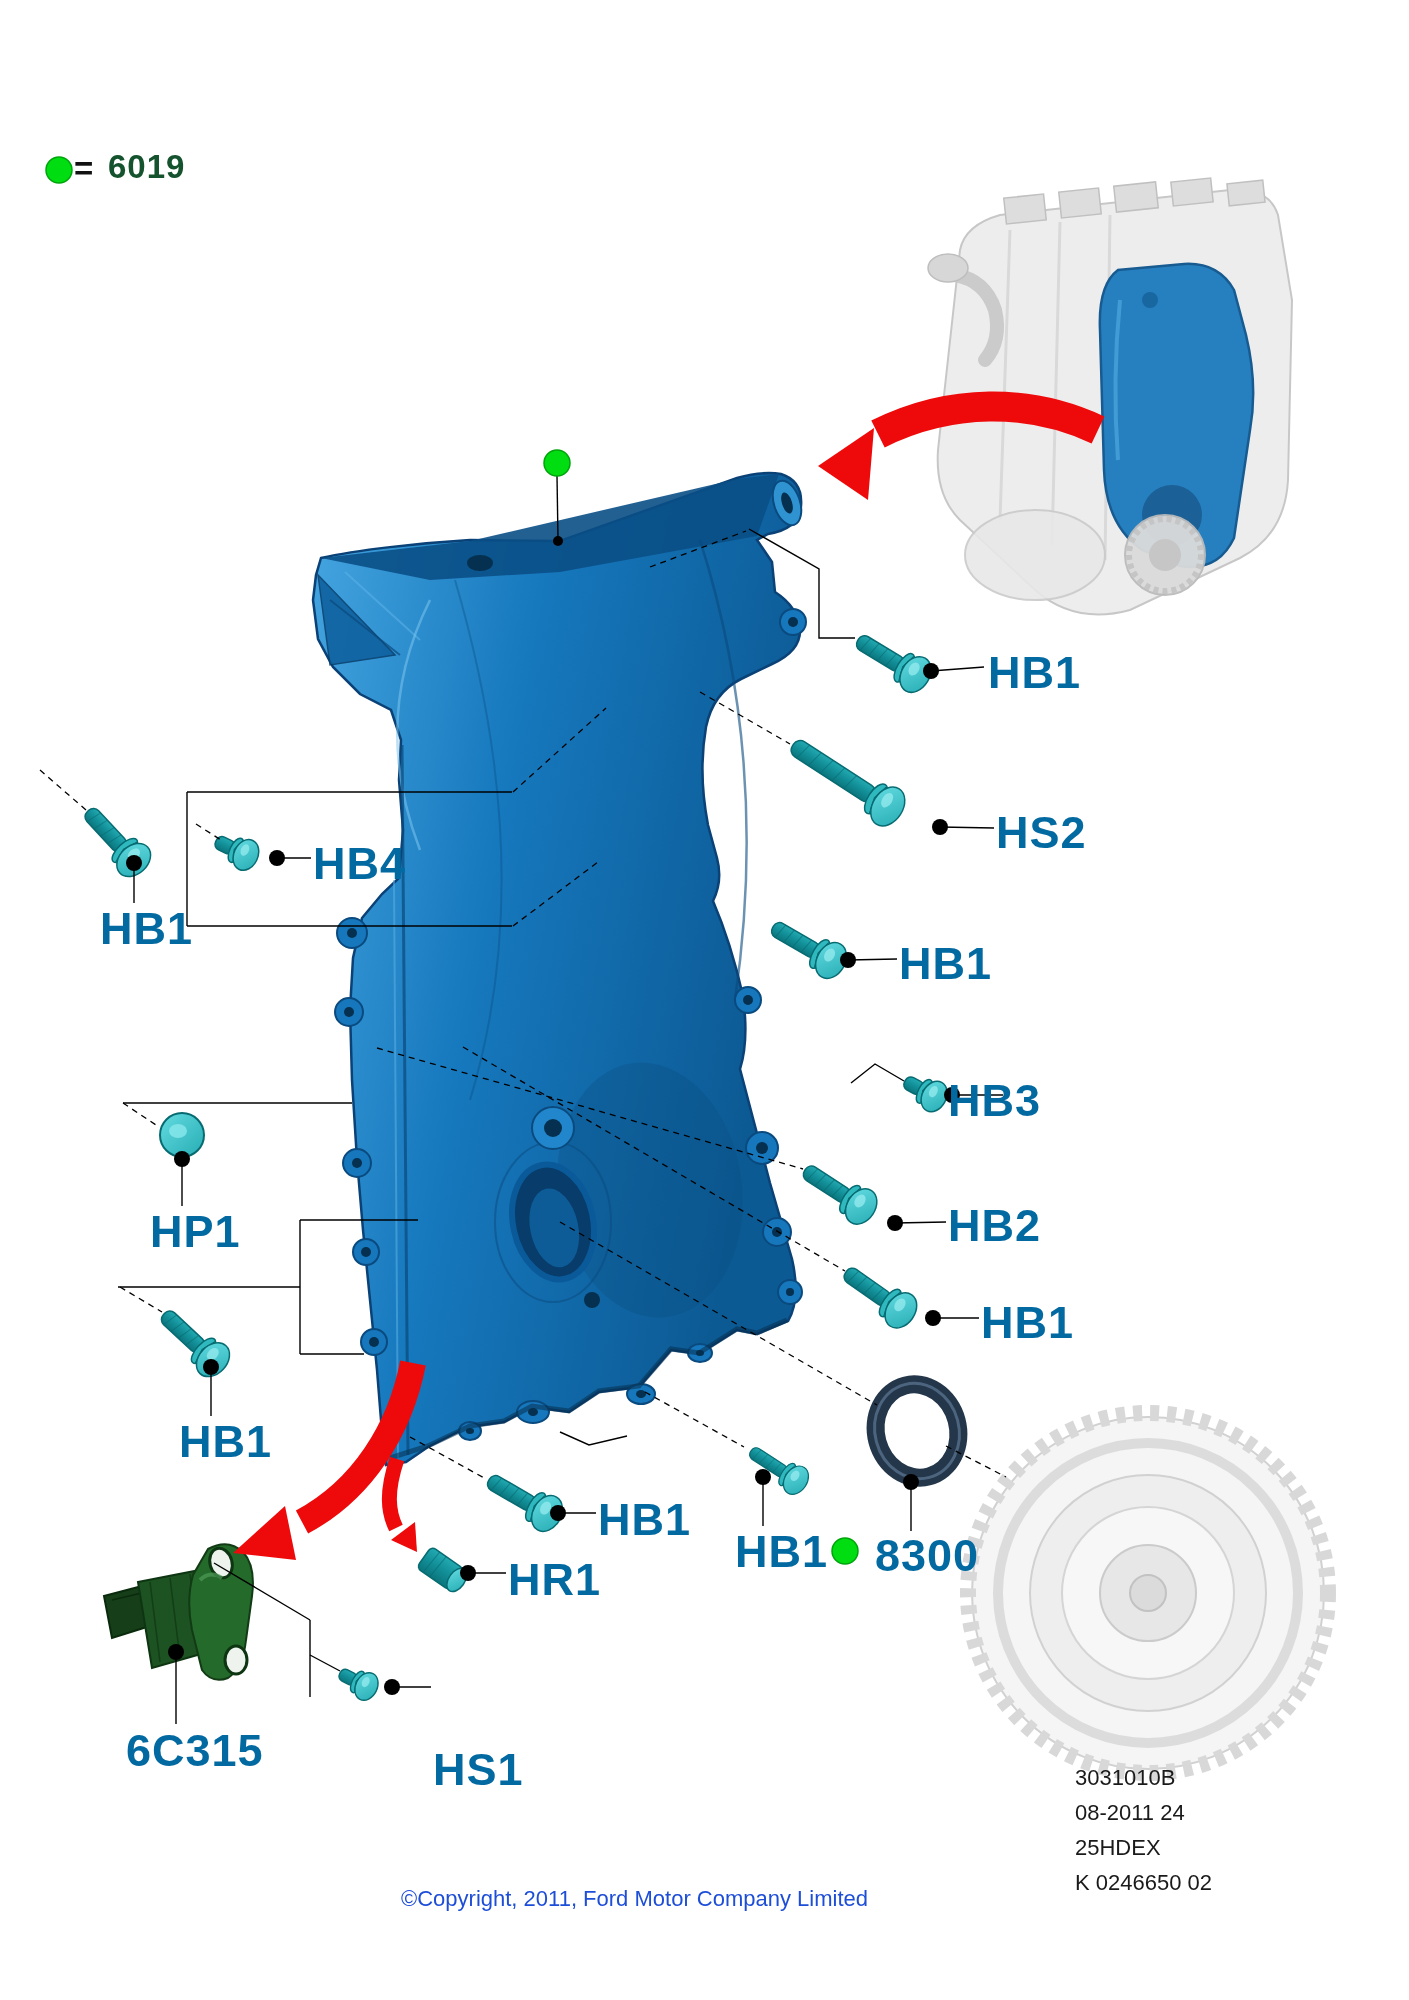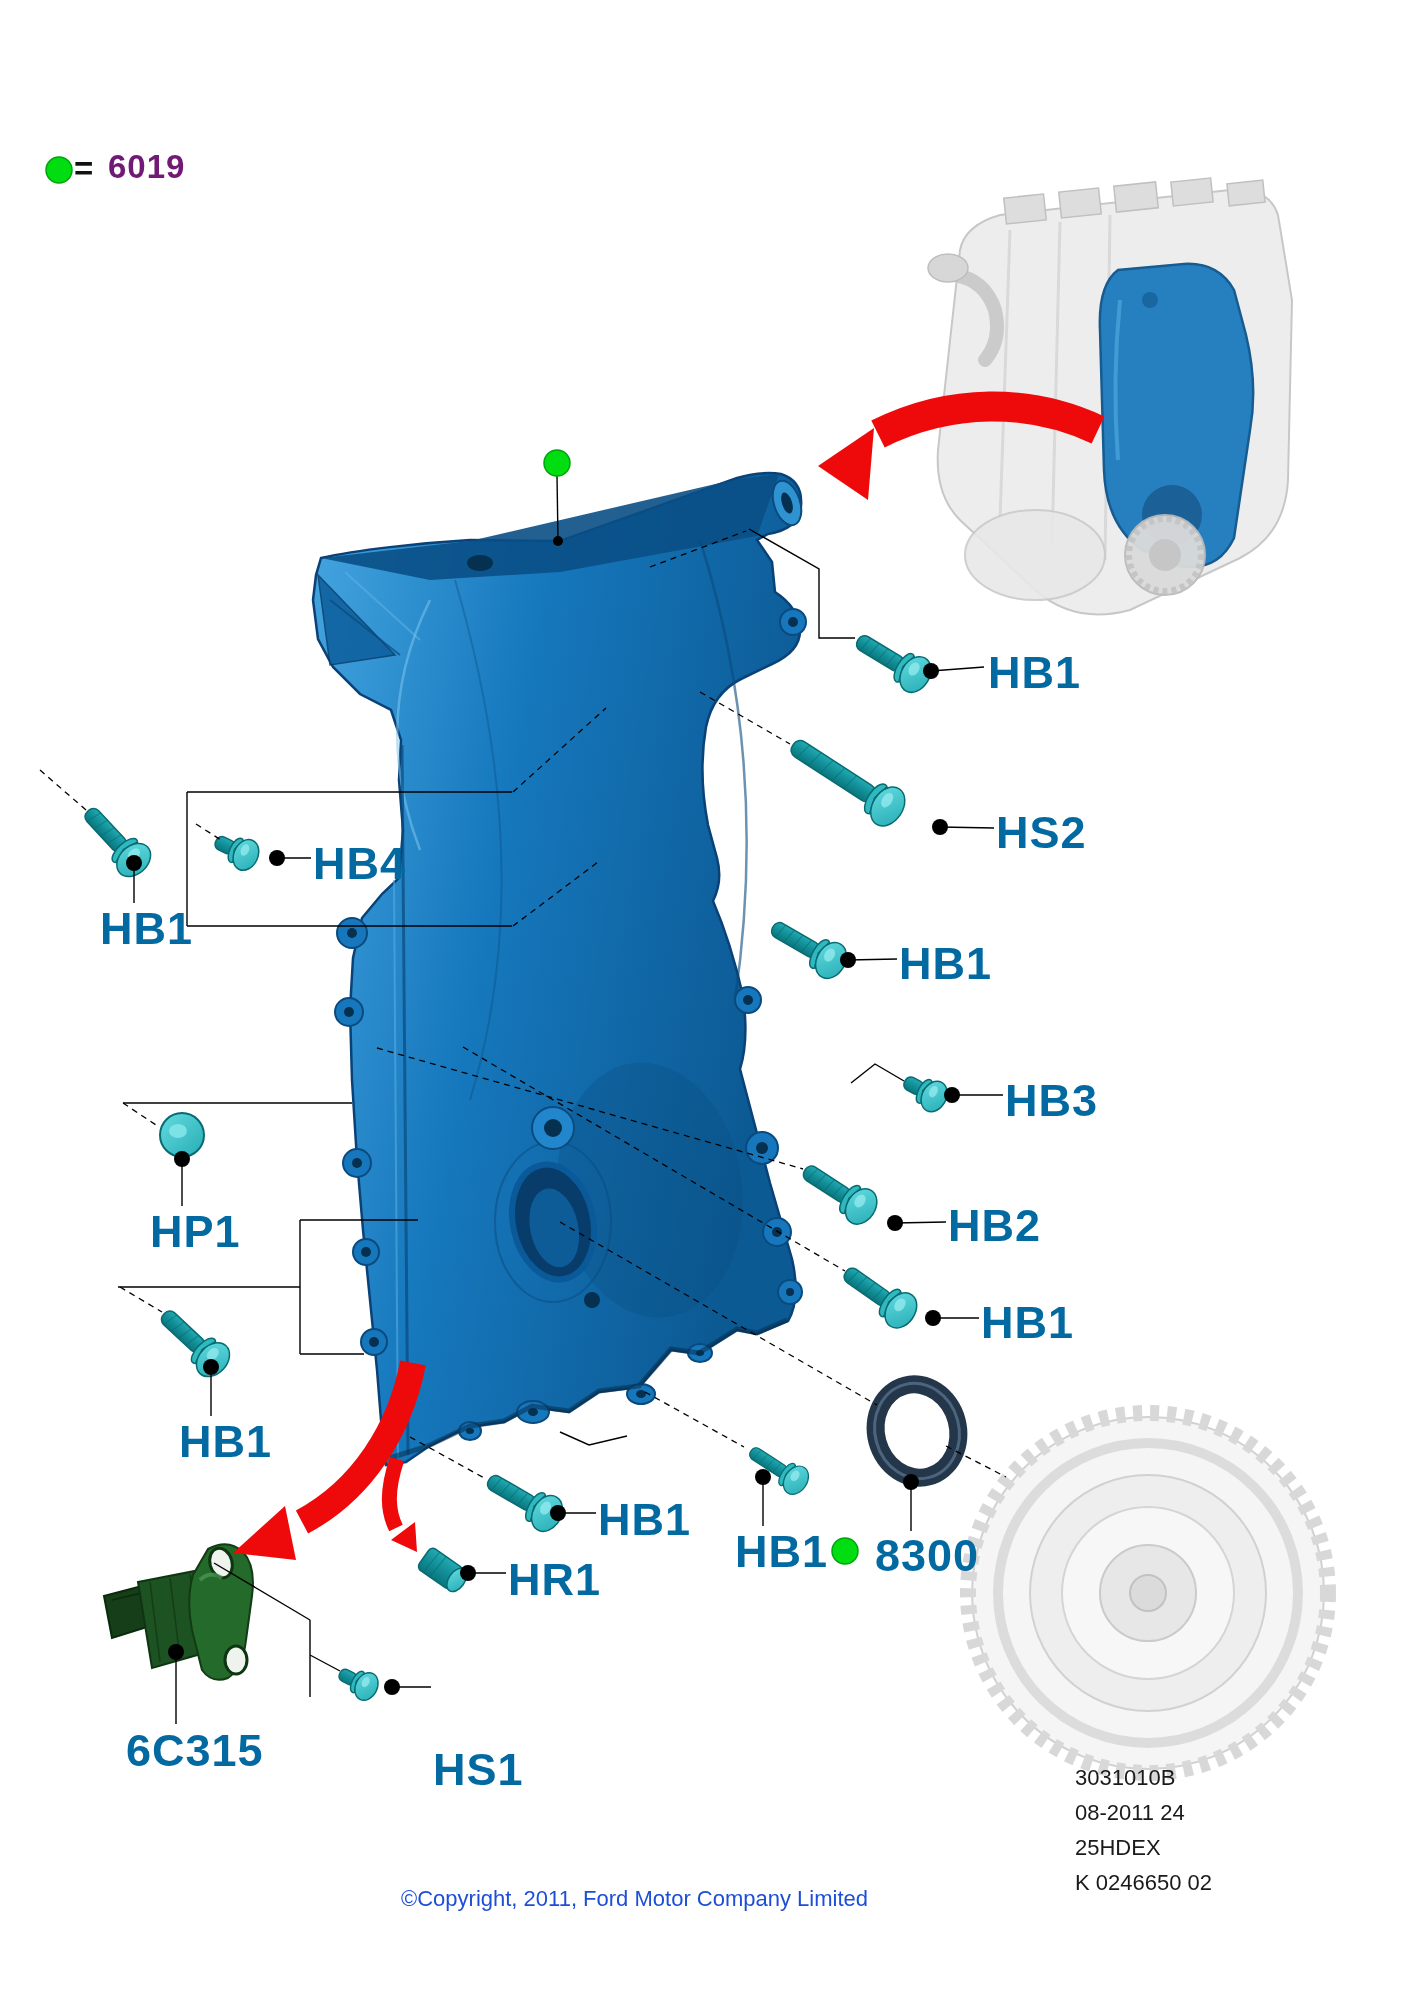--- a/index.html
+++ b/index.html
@@ -9,21 +9,21 @@
   }
   .art{position:absolute;left:0;top:0;}
   .callout{
     position:absolute;font-size:45px;font-weight:bold;color:#0369a1;
     letter-spacing:1px;line-height:1;white-space:nowrap;
   }
   .legend-eq{
     position:absolute;left:74px;top:152px;font-size:33px;font-weight:bold;color:#111;line-height:1;
   }
   .legend-code{
-    position:absolute;left:108px;top:150px;font-size:33px;font-weight:bold;color:#701a75;line-height:1;letter-spacing:1px;
+    position:absolute;left:108px;top:150px;font-size:33px;font-weight:bold;color:#14532d;line-height:1;letter-spacing:1px;
   }
   .footer-block{
     position:absolute;left:1075px;top:1760px;width:235px;text-align:left;
     font-size:22px;color:#1a1a1a;line-height:35px;
   }
   .copyright{
     position:absolute;left:401px;top:1886px;font-size:22px;color:#1d4ed8;line-height:1.2;white-space:nowrap;
   }
 </style>
 </head>
@@ -353,21 +353,21 @@
 </svg>
 
 <span class="legend-eq">=</span>
 <span class="legend-code">6019</span>
 
 <div class="callout" style="left:988px;top:650px">HB1</div>
 <div class="callout" style="left:996px;top:810px">HS2</div>
 <div class="callout" style="left:313px;top:841px">HB4</div>
 <div class="callout" style="left:100px;top:906px">HB1</div>
 <div class="callout" style="left:899px;top:941px">HB1</div>
-<div class="callout" style="left:1005px;top:1078px">HB3</div>
+<div class="callout" style="left:948px;top:1078px">HB3</div>
 <div class="callout" style="left:948px;top:1203px">HB2</div>
 <div class="callout" style="left:150px;top:1209px">HP1</div>
 <div class="callout" style="left:981px;top:1300px">HB1</div>
 <div class="callout" style="left:179px;top:1419px">HB1</div>
 <div class="callout" style="left:598px;top:1497px">HB1</div>
 <div class="callout" style="left:508px;top:1557px">HR1</div>
 <div class="callout" style="left:735px;top:1529px">HB1</div>
 <div class="callout" style="left:875px;top:1533px">8300</div>
 <div class="callout" style="left:433px;top:1747px">HS1</div>
 <div class="callout" style="left:126px;top:1728px">6C315</div>

